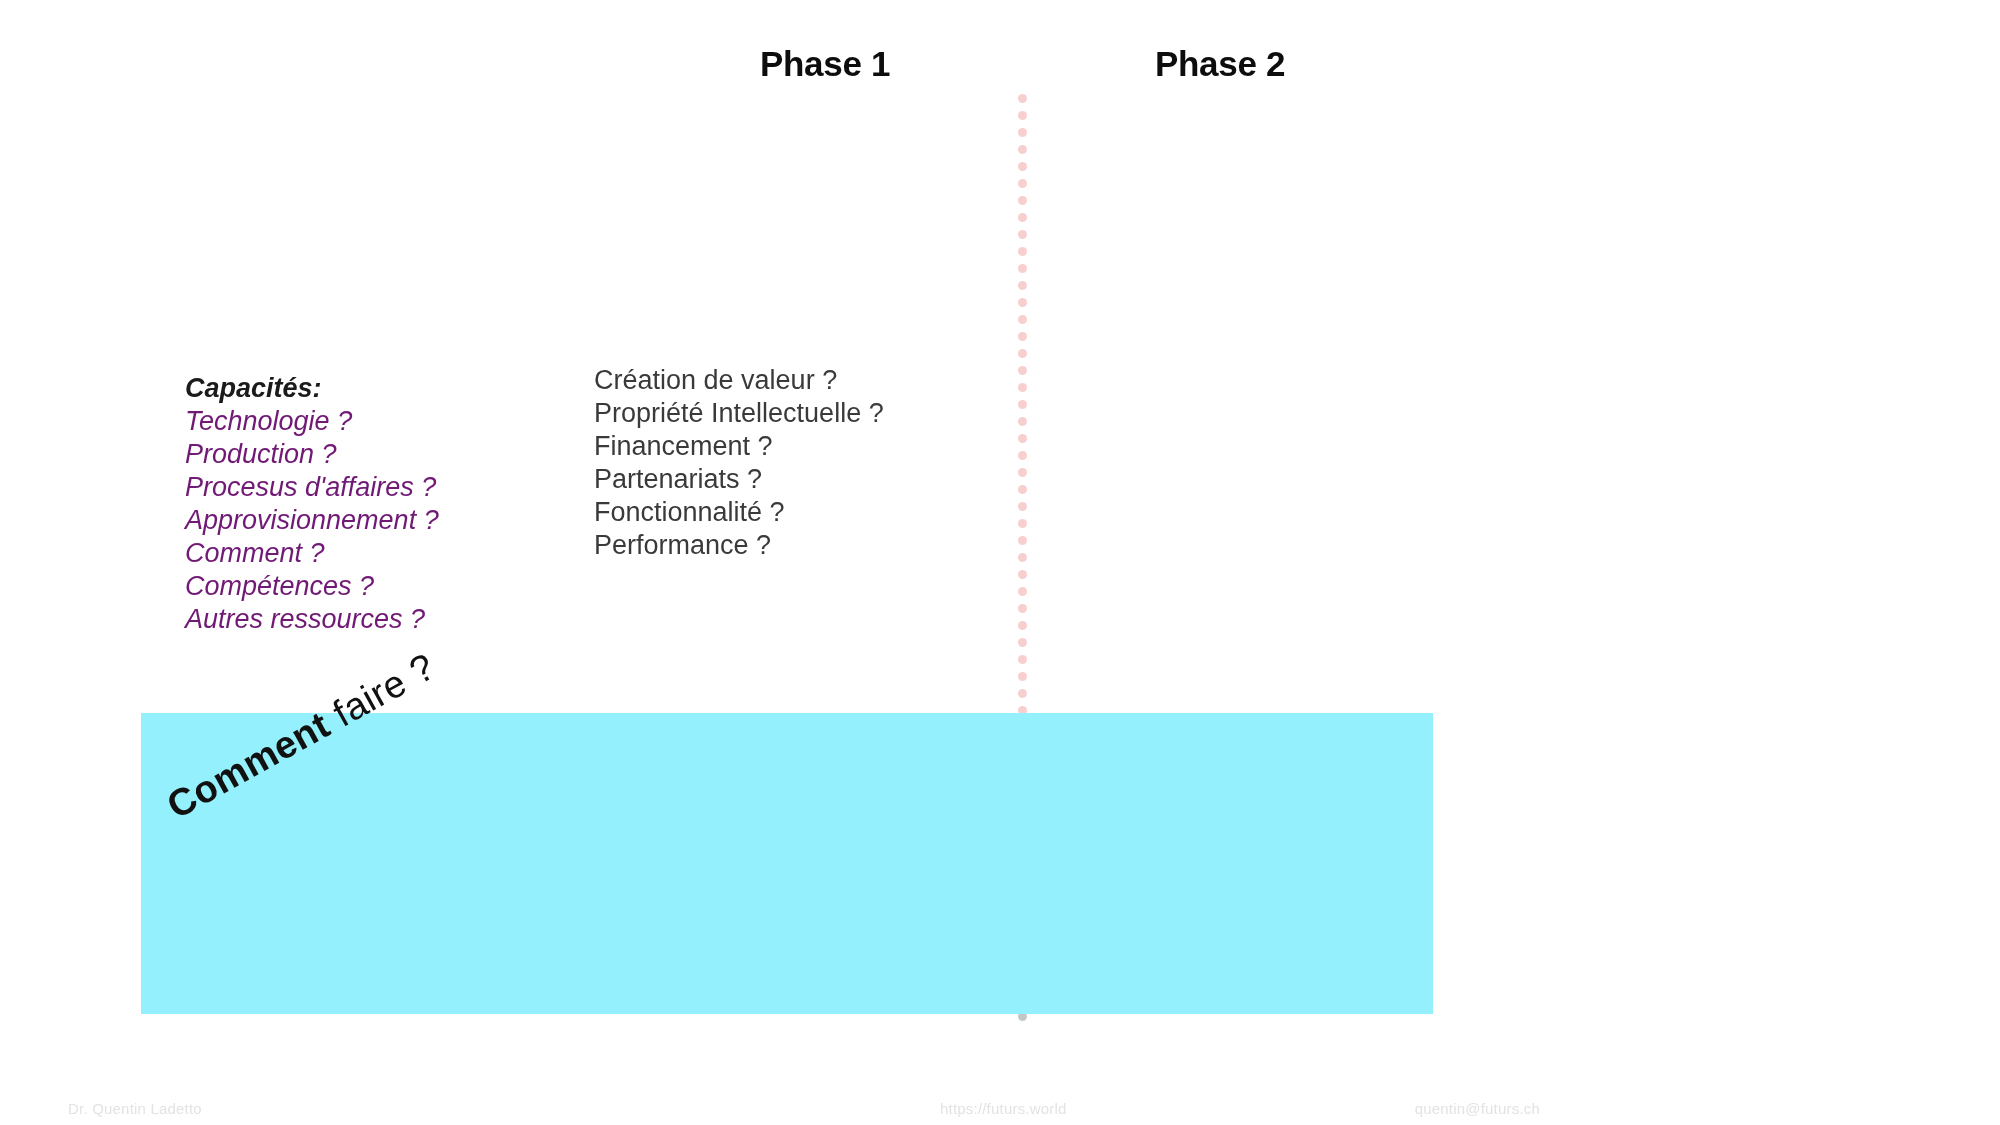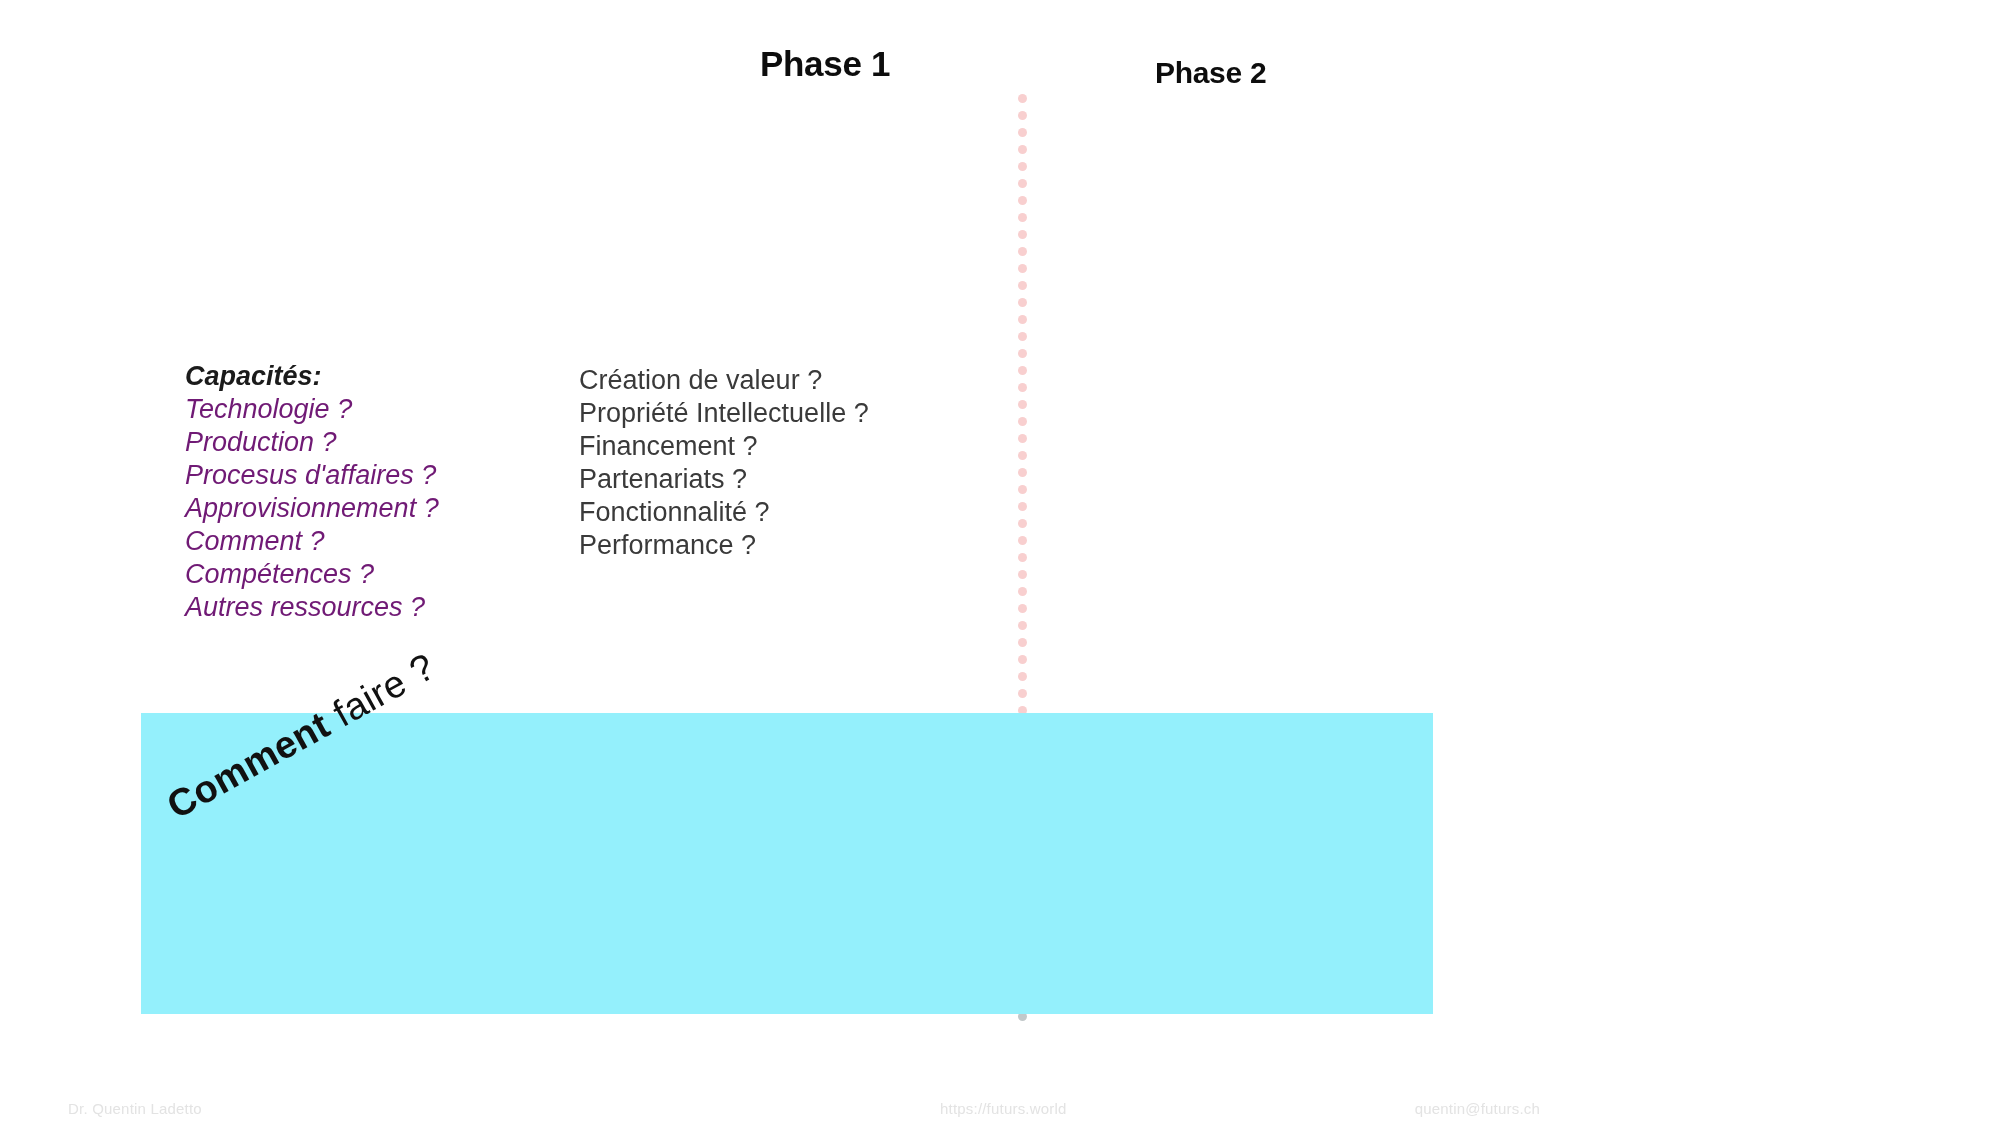--- a/index.html
+++ b/index.html
@@ -32,22 +32,22 @@
     letter-spacing: -0.3px;
     white-space: nowrap;
   }
   #phase-1 {
     left: 760px;
     top: 44px;
     font-size: 35px;
   }
   #phase-2 {
     left: 1155px;
-    top: 56px;
-    font-size: 30px;
+    top: 44px;
+    font-size: 35px;
   }
 
   
   .divider {
     position: absolute;
     left: 1018px;
     top: 94px;
     width: 9px;
     height: 936px;
   }
@@ -60,21 +60,21 @@
     background: #f8cfcf;
   }
   .divider .dot.over-box {
     background: #c2c8ca;
   }
 
   
   #col-capacites {
     position: absolute;
     left: 185px;
-    top: 360px;
+    top: 372px;
     width: 380px;
   }
   #col-capacites .heading {
     font-style: italic;
     font-weight: bold;
     font-size: 27px;
     line-height: 33px;
     color: #1b1b1b;
     white-space: nowrap;
   }
@@ -83,21 +83,21 @@
     font-weight: normal;
     font-size: 27px;
     line-height: 33px;
     color: #701a75;
     white-space: nowrap;
   }
 
   
   #col-questions {
     position: absolute;
-    left: 579px;
+    left: 594px;
     top: 364px;
     width: 400px;
   }
   #col-questions .item {
     font-style: normal;
     font-weight: normal;
     font-size: 27px;
     line-height: 33px;
     color: #3a3a3a;
     white-space: nowrap;

